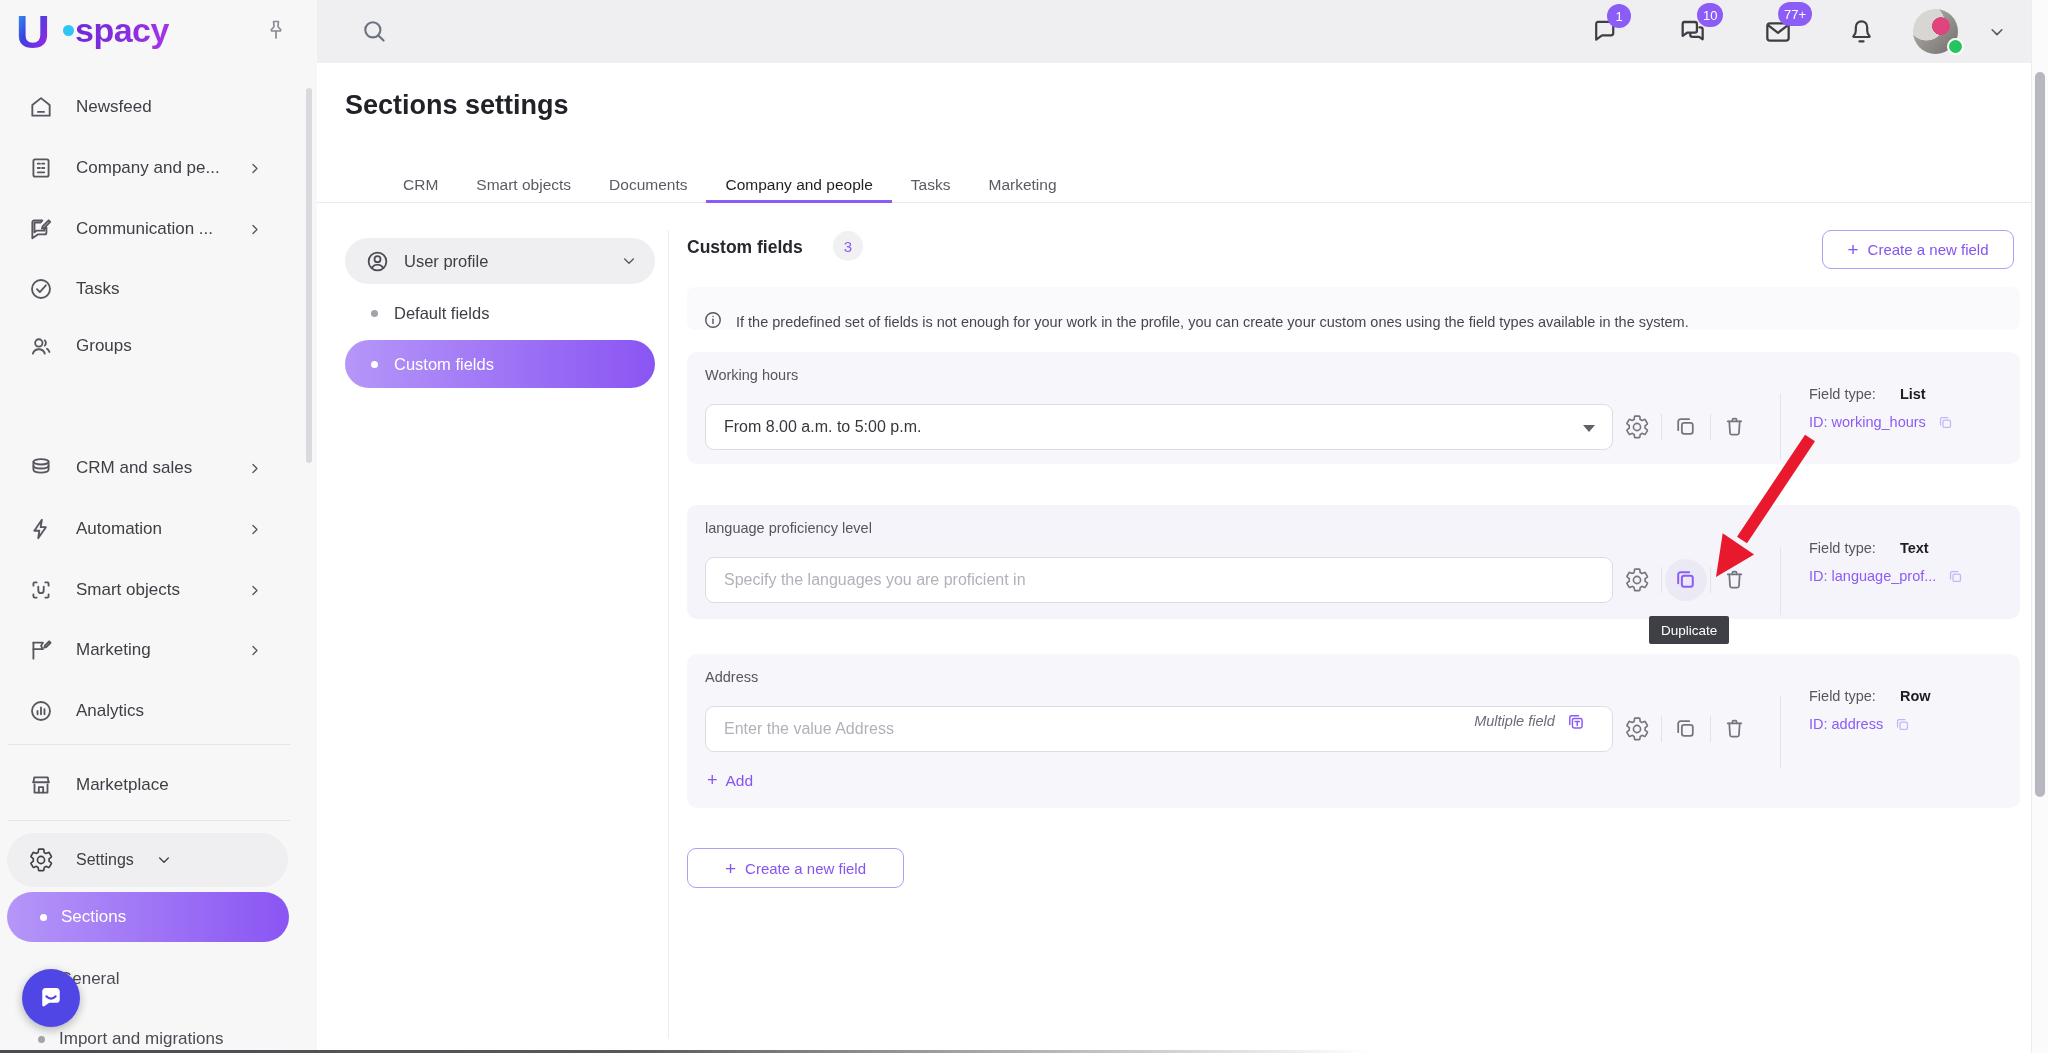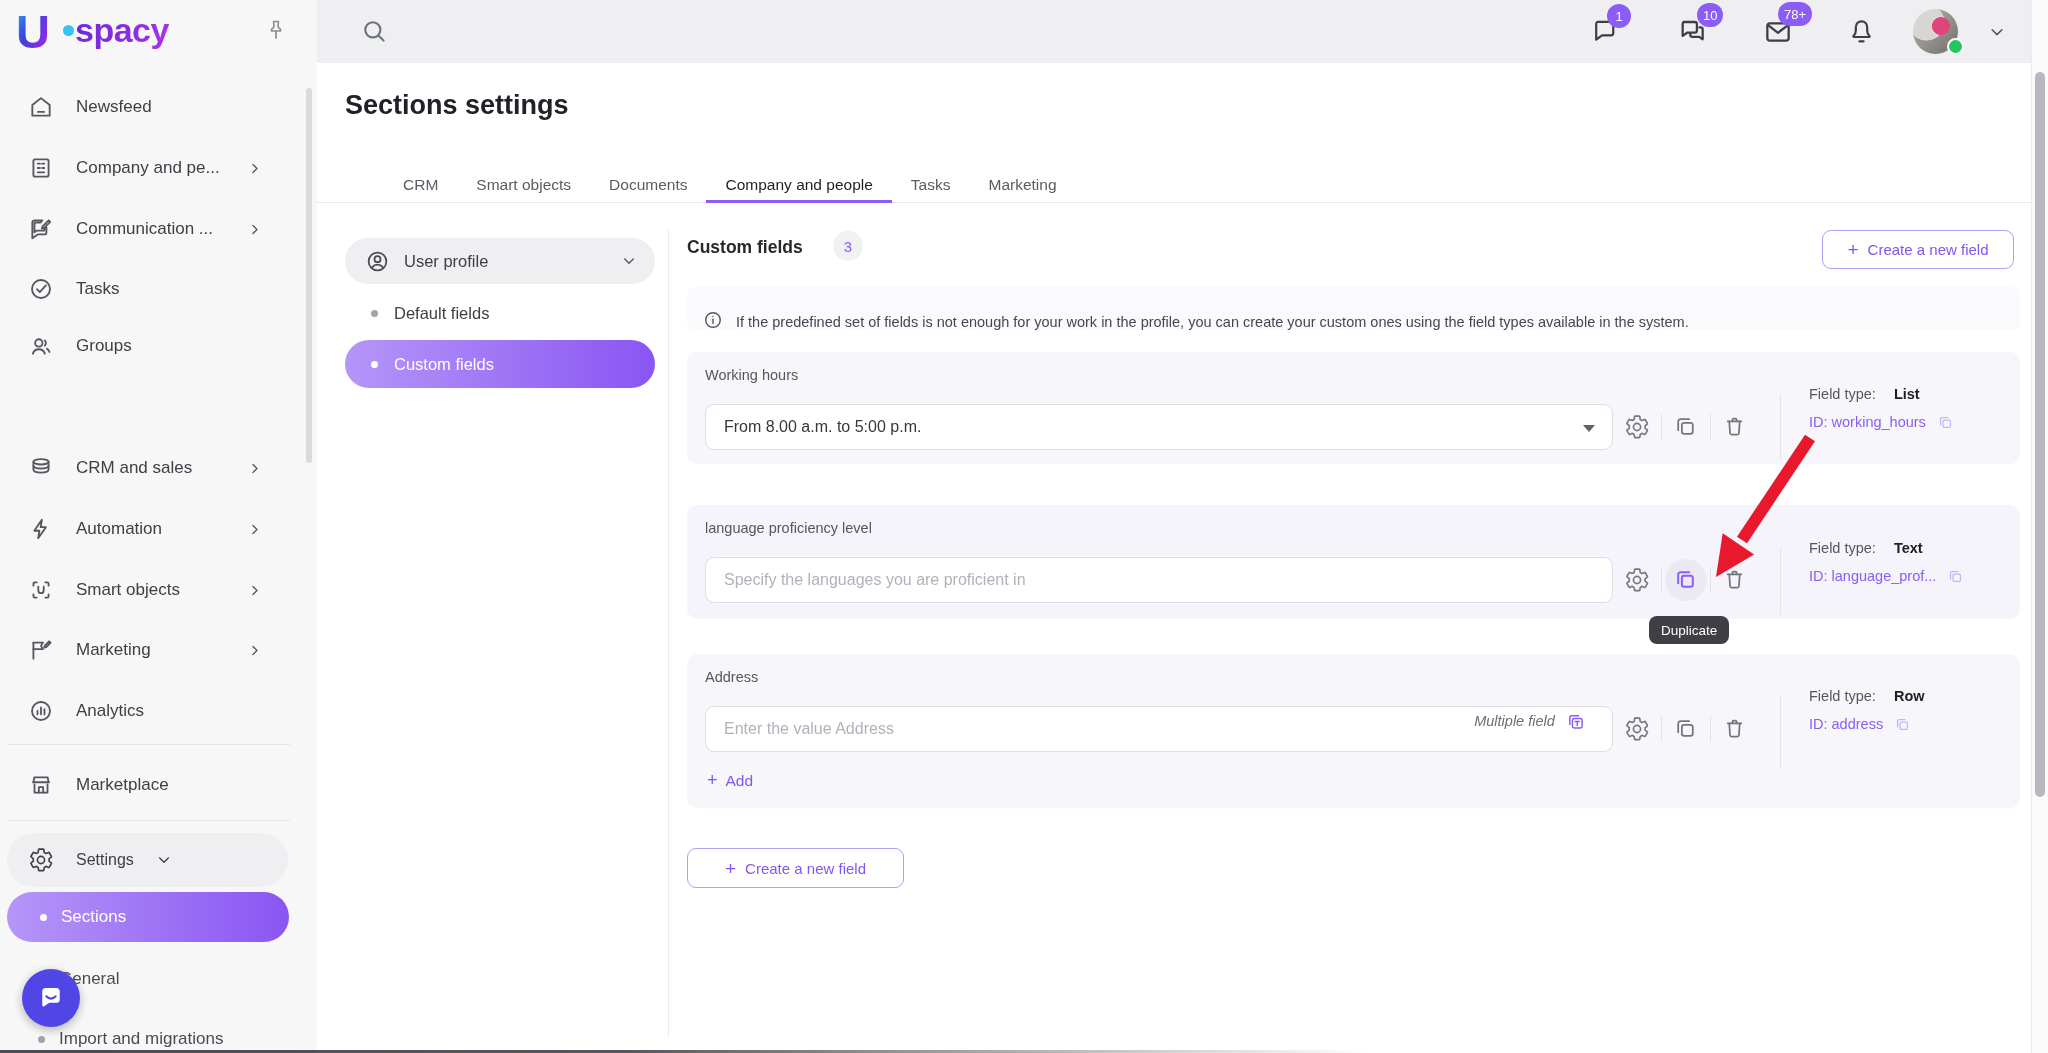--- a/index.html
+++ b/index.html
@@ -65,30 +65,30 @@
   .f-select{position:absolute;left:18px;top:52px;width:908px;height:46px;background:#fff;border:1px solid #dcdce3;border-radius:9px;box-sizing:border-box;display:flex;align-items:center;padding:0 18px;cursor:pointer;}
   .f-select .val{font-size:16px;color:#36373d;}
   .caret{position:absolute;right:17px;top:20px;width:0;height:0;border-left:6px solid transparent;border-right:6px solid transparent;border-top:7px solid #5f6168;}
   .row-actions{position:absolute;left:926px;top:52px;height:46px;display:flex;align-items:center;}
   .act{width:26px;height:26px;margin:0 11px;color:#74757f;cursor:pointer;}
   .asep{width:1px;height:26px;background:#e2e2e8;}
   .dup-wrap{width:42px;height:42px;border-radius:50%;background:#ebe9f4;display:flex;align-items:center;justify-content:center;margin:0 3px;cursor:pointer;}
   .dup-wrap .act{margin:0;color:#8b5cf6;}
   .v-sep{position:absolute;left:1093px;width:1px;background:#e4e4ea;}
   .f-info{position:absolute;left:1122px;top:0;height:100%;display:flex;flex-direction:column;justify-content:center;gap:12px;}
-  .ft-line{font-size:14.5px;color:#55565e;display:flex;gap:18px;}
+  .ft-line{font-size:14.5px;color:#55565e;display:flex;gap:24px;}
   .ft-line .v{color:#1d1e22;font-weight:700;}
   .id-line{font-size:14.5px;color:#8b5cf6;display:flex;align-items:center;gap:11px;cursor:pointer;}
   .id-line .cp{color:#c5b4fa;}
   .multi{position:absolute;right:16px;top:0;height:46px;display:flex;align-items:center;gap:10px;}
   .multi .t{font-size:14.5px;font-style:italic;color:#6b6c75;}
   .multi .ic{color:#8b5cf6;}
   .add-link{position:absolute;left:20px;top:116px;display:flex;align-items:center;gap:8px;color:#8455f0;font-size:15.5px;cursor:pointer;}
   .add-link .plus{font-size:18px;}
-  .tooltip{position:absolute;left:962px;top:111px;height:28px;padding:0 12px;background:#3f3f46;border-radius:8px;color:#fff;font-size:13.5px;display:flex;align-items:center;z-index:55;}
+  .tooltip{position:absolute;left:962px;top:111px;height:28px;padding:0 12px;background:#3f3f46;border-radius:2px;color:#fff;font-size:13.5px;display:flex;align-items:center;z-index:55;}
   .arrow-svg{position:absolute;left:1688px;top:424px;z-index:60;pointer-events:none;}
   
   .main-track{position:absolute;left:2031px;top:0;width:17px;height:1053px;background:#fbfbfc;border-left:1px solid #ededf0;z-index:8;}
   .main-thumb{position:absolute;left:3px;top:72px;width:10px;height:725px;border-radius:5px;background:#b7b7bf;cursor:pointer;}
   .chat-fab{position:absolute;left:22px;top:969px;width:58px;height:58px;border-radius:50%;background:#4f46e5;box-shadow:0 3px 10px rgba(0,0,0,.28);display:flex;align-items:center;justify-content:center;z-index:20;cursor:pointer;}
   .bottom-edge{position:absolute;left:0;bottom:0;width:1370px;height:3px;background:linear-gradient(to right,rgba(45,45,52,.85) 0%,rgba(45,45,52,.8) 46%,rgba(45,45,52,0) 100%);z-index:30;}
 </style>
 </head>
 <body>
 
@@ -297,21 +297,21 @@
         </svg>
       </span>
     <span class="badge" style="left:1380px;top:3px">10</span>
 
     <span class="tb-ic" style="left:1445px">
         <svg width="32" height="32" viewBox="0 0 24 24" fill="none" stroke="currentColor" stroke-width="1.7" stroke-linecap="round" stroke-linejoin="round">
           <rect x="4" y="5.5" width="16" height="13" rx="2"></rect>
           <path d="m5 7.2 7 5.4 7-5.4"></path>
         </svg>
       </span>
-    <span class="badge" style="left:1461px;top:2px">78+</span>
+    <span class="badge" style="left:1461px;top:2px">77+</span>
 
     <span class="tb-ic" style="left:1529px">
         <svg width="31" height="31" viewBox="0 0 24 24" fill="none" stroke="currentColor" stroke-width="1.7" stroke-linecap="round" stroke-linejoin="round">
           <path d="M12 4.2c-2.6 0-4.4 1.9-4.4 4.5v2.6c0 1.9-.6 3.2-1.8 4.2-.3.25-.1.75.3.75h11.8c.4 0 .6-.5.3-.75-1.2-1-1.8-2.3-1.8-4.2V8.7c0-2.6-1.8-4.5-4.4-4.5z"></path>
           <path d="M10.4 19.6h3.2"></path>
         </svg>
       </span>
 
     <span class="avatar"></span>
     <span class="status-dot"></span>

